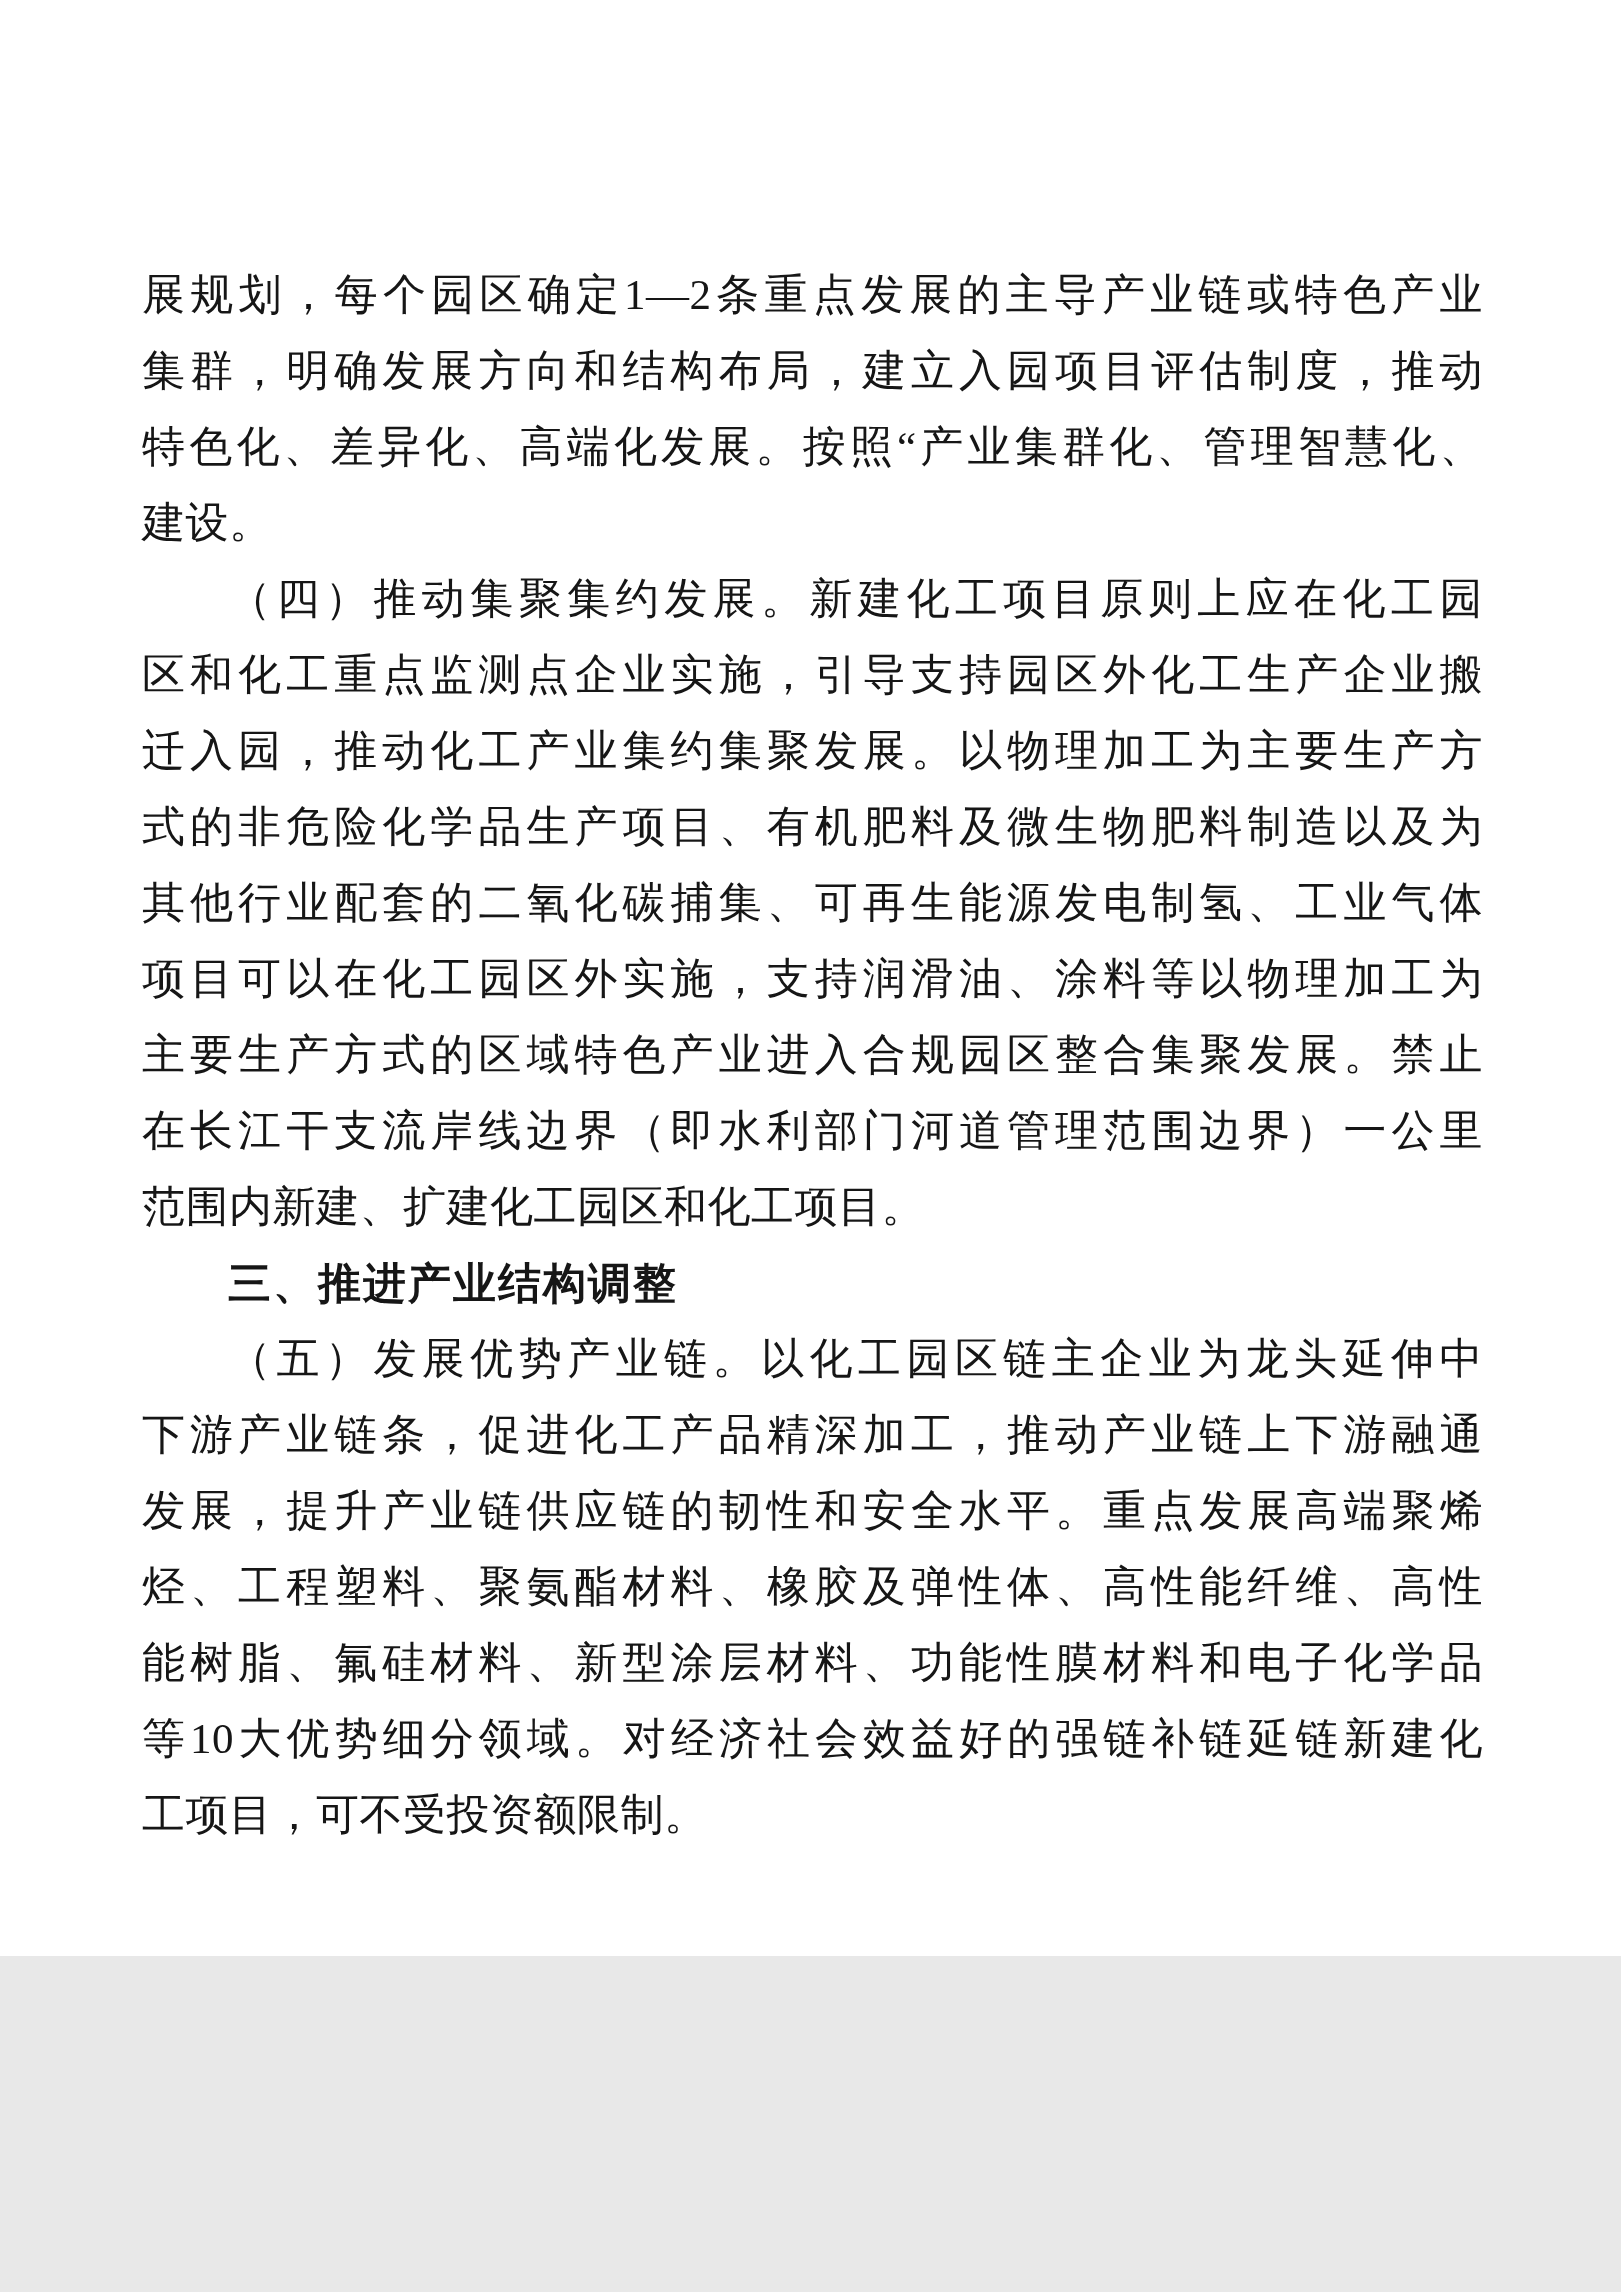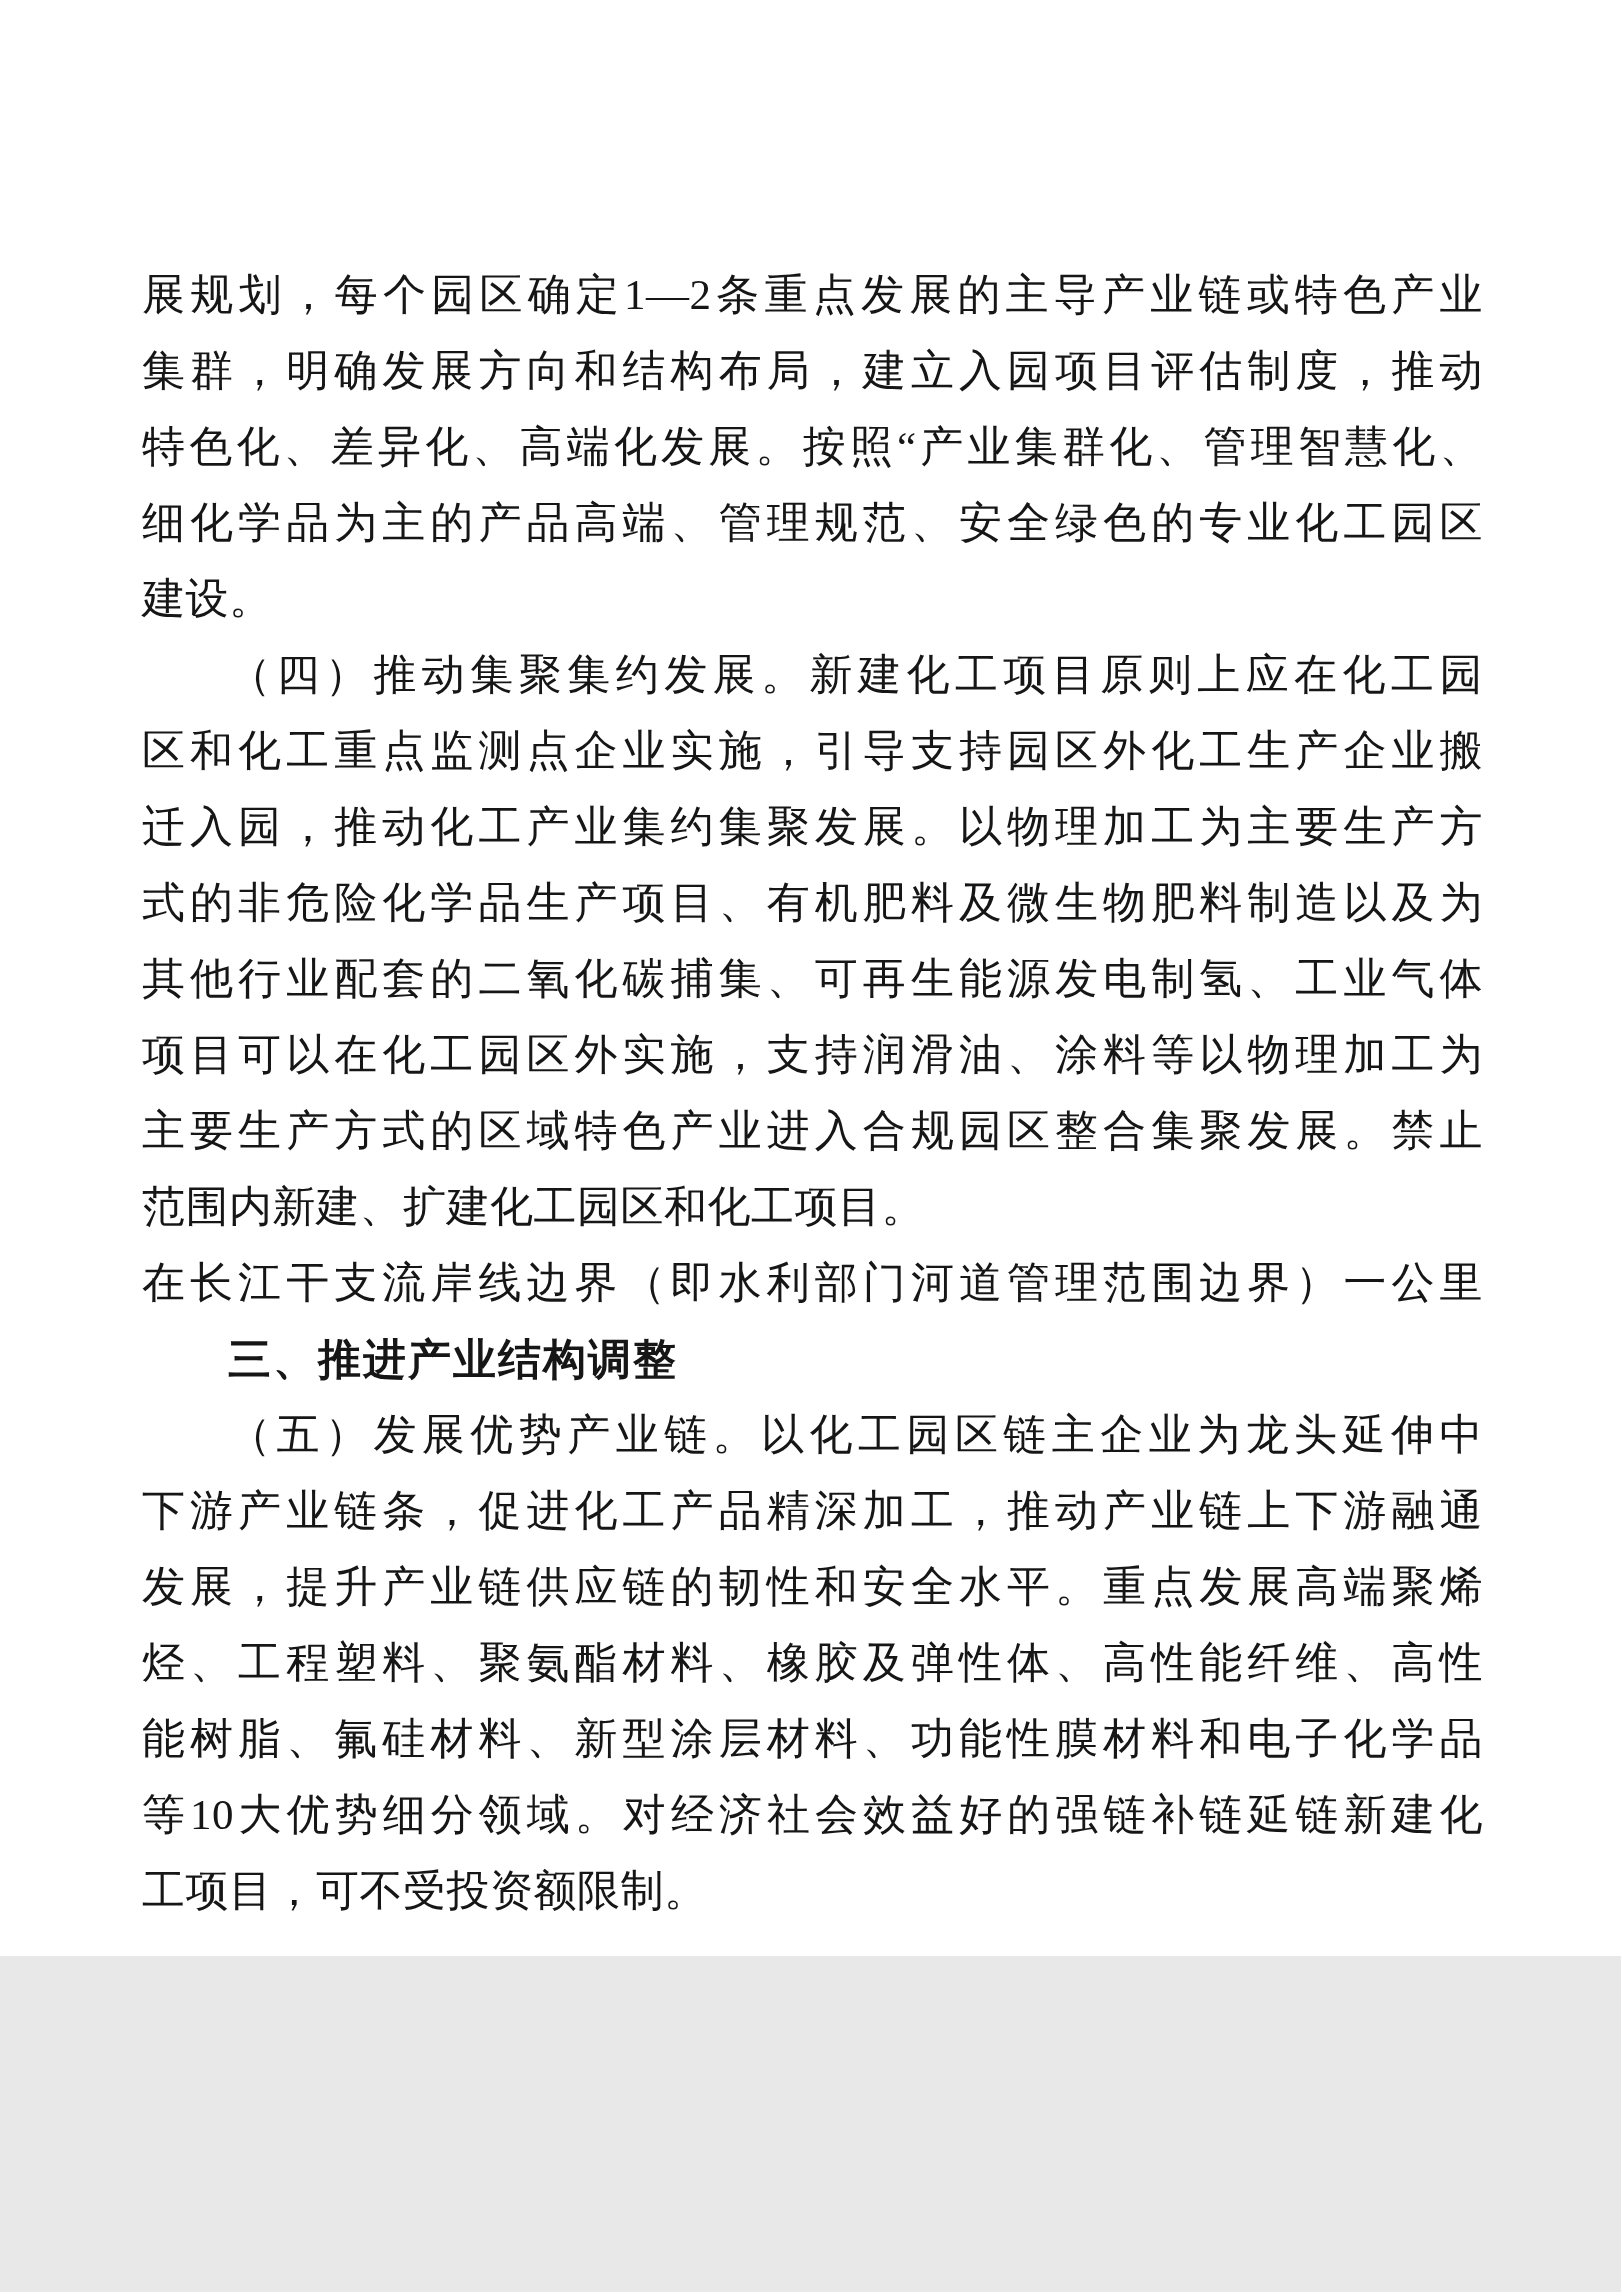--- a/index.html
+++ b/index.html
@@ -54,34 +54,33 @@
 </head>
 <body>
 
 <div class="page">
   <div class="textblock">
 
     <div class="para">
       <div class="line">展规划，每个园区确定1—2条重点发展的主导产业链或特色产业</div>
       <div class="line">集群，明确发展方向和结构布局，建立入园项目评估制度，推动</div>
       <div class="line">特色化、差异化、高端化发展。按照“产业集群化、管理智慧化、</div>
-      <div class="line">细化学品为主的产品高端、管理规范、安全绿色的专业化工园区</div>
       <div class="line end">建设。</div>
     </div>
 
     <div class="para">
       <div class="line indent">（四）推动集聚集约发展。新建化工项目原则上应在化工园</div>
       <div class="line">区和化工重点监测点企业实施，引导支持园区外化工生产企业搬</div>
       <div class="line">迁入园，推动化工产业集约集聚发展。以物理加工为主要生产方</div>
       <div class="line">式的非危险化学品生产项目、有机肥料及微生物肥料制造以及为</div>
       <div class="line">其他行业配套的二氧化碳捕集、可再生能源发电制氢、工业气体</div>
       <div class="line">项目可以在化工园区外实施，支持润滑油、涂料等以物理加工为</div>
       <div class="line">主要生产方式的区域特色产业进入合规园区整合集聚发展。禁止</div>
+      <div class="line">在长江干支流岸线边界（即水利部门河道管理范围边界）一公里</div>
       <div class="line end">范围内新建、扩建化工园区和化工项目。</div>
-      <div class="line">在长江干支流岸线边界（即水利部门河道管理范围边界）一公里</div>
     </div>
 
     <div class="line heading">三、推进产业结构调整</div>
 
     <div class="para">
       <div class="line indent">（五）发展优势产业链。以化工园区链主企业为龙头延伸中</div>
       <div class="line">下游产业链条，促进化工产品精深加工，推动产业链上下游融通</div>
       <div class="line">发展，提升产业链供应链的韧性和安全水平。重点发展高端聚烯</div>
       <div class="line">烃、工程塑料、聚氨酯材料、橡胶及弹性体、高性能纤维、高性</div>
       <div class="line">能树脂、氟硅材料、新型涂层材料、功能性膜材料和电子化学品</div>

